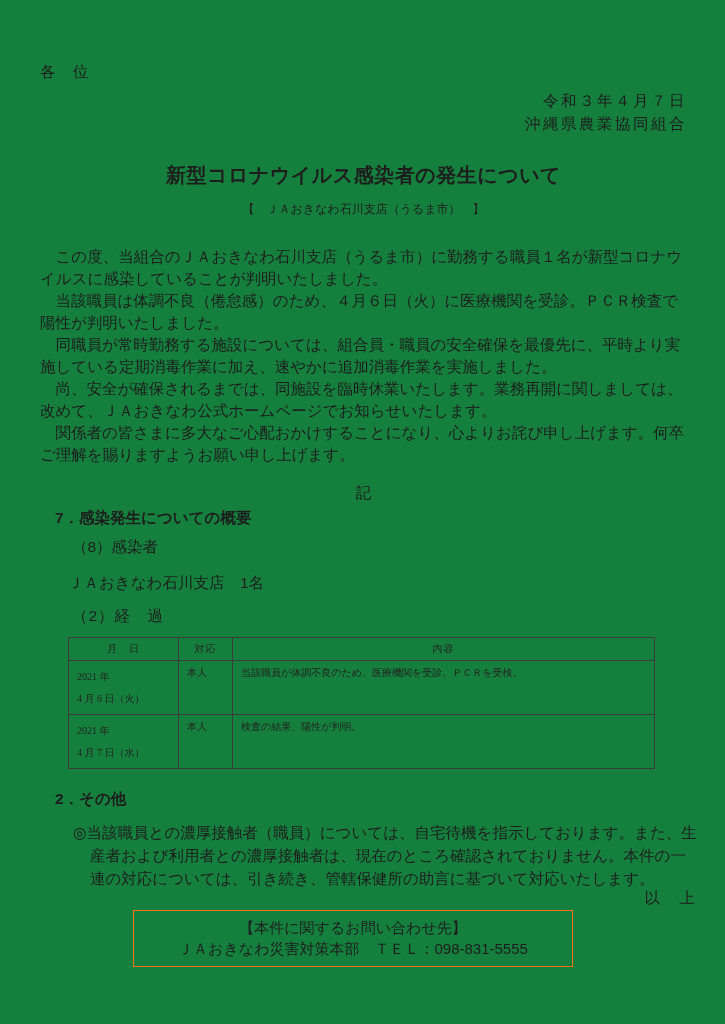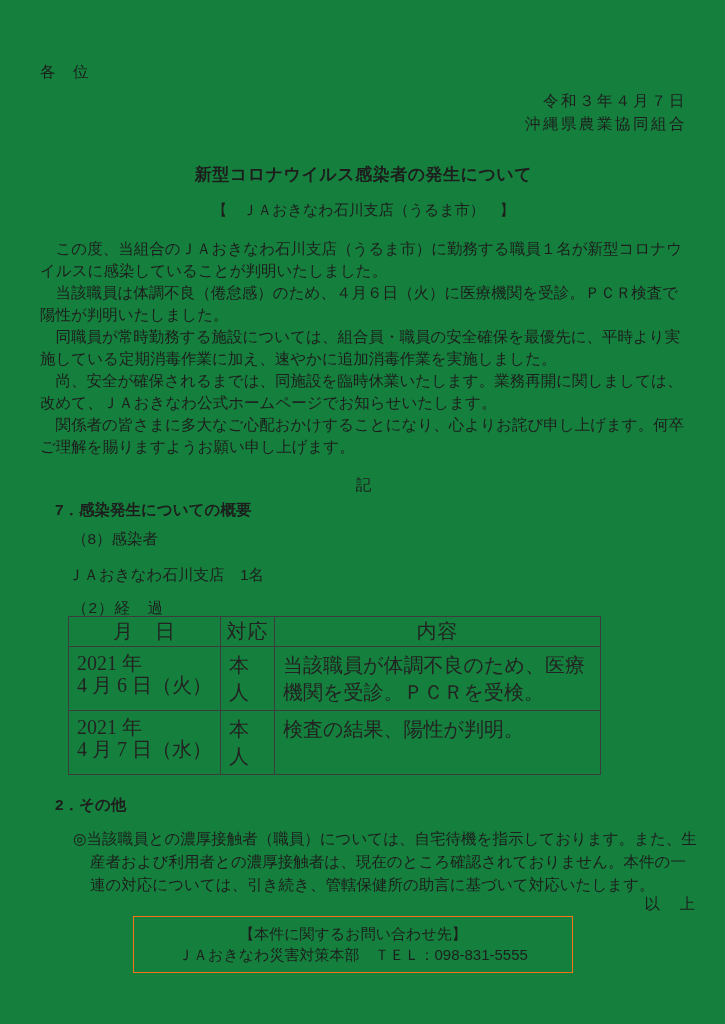--- a/index.html
+++ b/index.html
@@ -13,42 +13,42 @@
     color: #1d1d1d;
     font-family: "Liberation Sans", "DejaVu Sans", sans-serif;
     font-size: 15.5px;
     padding: 64px 38px 0 40px;
     overflow: hidden;
   }
   .recipient { letter-spacing: 1px; line-height: 16px; }
   .head-right { text-align: right; margin-top: 9px; line-height: 23px; letter-spacing: 2.5px; }
   .doc-title {
     text-align: center;
-    font-size: 17px;
+    font-size: 20px;
     font-weight: bold;
     margin: 28px 0 0 0;
     line-height: 24px;
     letter-spacing: 0.5px;
   }
-  .doc-subtitle { text-align: center; margin-top: 12px; font-size: 15px; line-height: 21px; }
-  .body-text { margin-top: 18px; line-height: 22px; }
+  .doc-subtitle { text-align: center; margin-top: 12px; font-size: 12px; line-height: 21px; }
+  .body-text { margin-top: 26px; line-height: 22px; }
   .body-text p { margin: 0; }
   .ki { text-align: center; margin-top: 19px; line-height: 16px; }
   .sec-heading { font-size: 15.5px; font-weight: bold; margin: 0 0 0 15px; line-height: 16px; }
   .sec1-heading { margin-top: 9px; }
   .sub-label { margin-left: 32px; line-height: 16px; }
   .sub1-label { margin-top: 13px; }
   .sub1-value { margin-left: 28px; margin-top: 20px; line-height: 16px; }
   .sub2-label { margin-top: 17px; letter-spacing: 1px; }
   table.progress-table {
-    margin: 0 0 0 28px;
-    width: 533px;
+    margin: 13px 0 0 28px;
+    width: 587px;
     border-collapse: collapse;
     font-family: "Liberation Serif", "DejaVu Serif", serif;
-    font-size: 20px;
+    font-size: 10px;
     color: #222;
   }
   .progress-table th, .progress-table td { border: 1px solid #3c3c3c; }
   .progress-table th {
     font-weight: normal;
     text-align: center;
     height: 23px;
     padding: 1px 4px;
     letter-spacing: 1px;
   }

